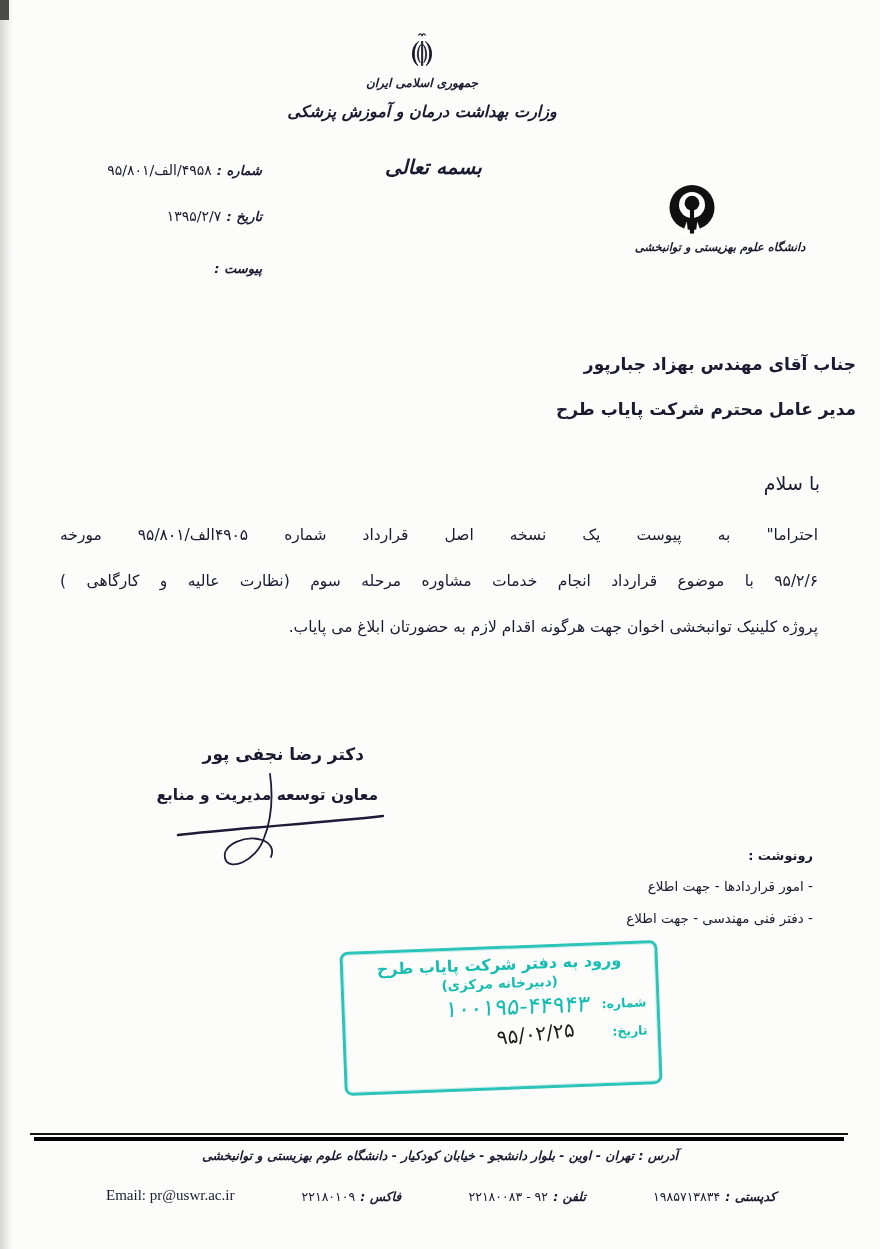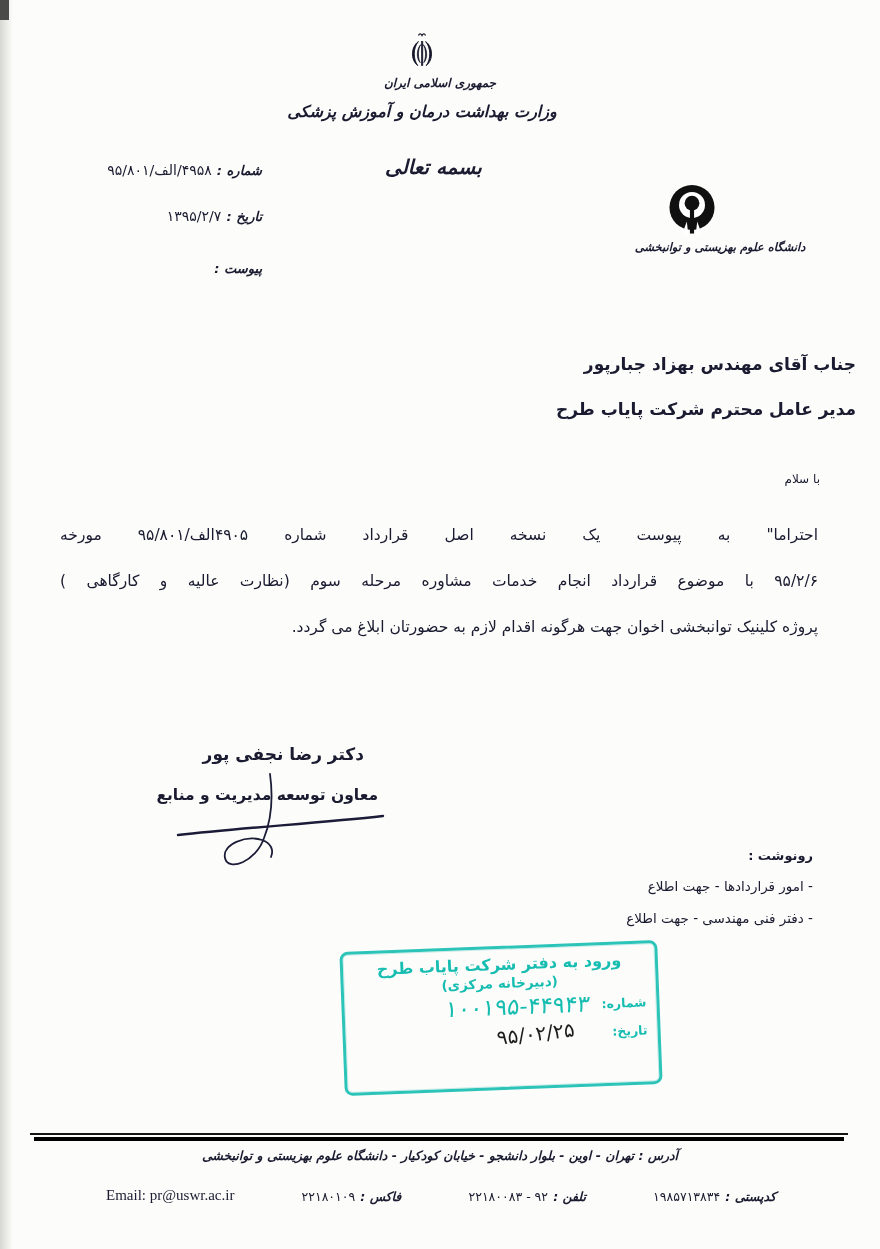--- a/index.html
+++ b/index.html
@@ -8,42 +8,42 @@
     background:#fcfcfa;overflow:hidden;
     font-family:"DejaVu Sans",sans-serif;color:#1a1a30;
   }
   .abs{position:absolute;}
   
   .scan-edge-left{left:0;top:0;bottom:0;width:13px;
     background:linear-gradient(to right,#d6d6d2 0%,#ecece8 55%,rgba(255,255,255,0) 100%);}
   .scan-corner{left:0;top:0;width:9px;height:20px;background:#4a4a48;}
   
   .emblem{left:404px;top:28px;width:36px;height:44px;}
-  .republic{left:340px;top:76px;width:200px;text-align:center;
+  .republic{left:322px;top:76px;width:200px;text-align:center;
     font-size:12px;font-weight:bold;font-style:italic;}
   .ministry{left:272px;top:102px;width:300px;text-align:center;
     font-size:16px;font-weight:bold;font-style:italic;}
   .basmala{left:385px;top:155px;width:155px;
     font-size:20px;font-weight:bold;font-style:italic;}
   
   .meta-row{width:224px;direction:rtl;text-align:right;white-space:nowrap;}
   .meta-row .lbl{font-size:13px;font-weight:bold;font-style:italic;}
   .meta-row .val{font-size:14px;}
   .meta-1{left:38px;top:160px;}
   .meta-2{left:38px;top:206px;}
   .meta-3{left:38px;top:258px;}
   
   .uswr-logo{left:666px;top:183px;width:52px;height:56px;}
   .uswr-name{left:626px;top:240px;width:188px;text-align:center;
     font-size:11.5px;font-weight:bold;font-style:italic;}
   
   .recipient{right:24px;top:342px;direction:rtl;text-align:right;
     font-weight:bold;font-size:17px;line-height:45px;white-space:nowrap;}
   
-  .salutation{right:60px;top:472px;direction:rtl;font-size:12px;}
+  .salutation{right:60px;top:472px;direction:rtl;font-size:19px;}
   .body{left:60px;top:512px;width:758px;direction:rtl;
     font-size:15.5px;line-height:46px;}
   .body .just{text-align:justify;text-align-last:justify;word-spacing:3px;}
   .body .lastline{text-align:right;}
   
   .sig-name{right:516px;top:744px;direction:rtl;font-weight:bold;
     font-size:17px;white-space:nowrap;}
   .sig-title{right:502px;top:786px;direction:rtl;font-weight:bold;
     font-size:15.5px;white-space:nowrap;}
   .sig-svg{left:140px;top:738px;width:300px;height:140px;}
@@ -123,21 +123,21 @@
 
   <div class="abs recipient">
     <div>جناب آقای مهندس بهزاد جبارپور</div>
     <div>مدیر عامل محترم شرکت پایاب طرح</div>
   </div>
 
   <div class="abs salutation">با سلام</div>
   <div class="abs body">
     <div class="just">احتراما" به پیوست یک نسخه اصل قرارداد شماره ۴۹۰۵الف/۹۵/۸۰۱ مورخه</div>
     <div class="just">۹۵/۲/۶ با موضوع قرارداد انجام خدمات مشاوره مرحله سوم (نظارت عالیه و کارگاهی )</div>
-    <div class="lastline">پروژه کلینیک توانبخشی اخوان جهت هرگونه اقدام لازم به حضورتان ابلاغ می گردد.</div>
+    <div class="lastline">پروژه کلینیک توانبخشی اخوان جهت هرگونه اقدام لازم به حضورتان ابلاغ می پایاب.</div>
   </div>
 
   <div class="abs sig-name">دکتر رضا نجفی پور</div>
   <div class="abs sig-title">معاون توسعه مدیریت و منابع</div>
   <svg class="abs sig-svg" viewBox="0 0 300 140">
     <path d="M38 97 C 100 90, 180 85, 243 78" fill="none" stroke="#1c1c38" stroke-width="2.4" stroke-linecap="round"></path>
     <path d="M130 36 C 133 58, 132 80, 124 100 C 116 124, 88 134, 85 120 C 82 106, 106 97, 122 102 C 131 105, 134 112, 131 119" fill="none" stroke="#1c1c38" stroke-width="1.8" stroke-linecap="round"></path>
   </svg>
 
   <div class="abs cc">

